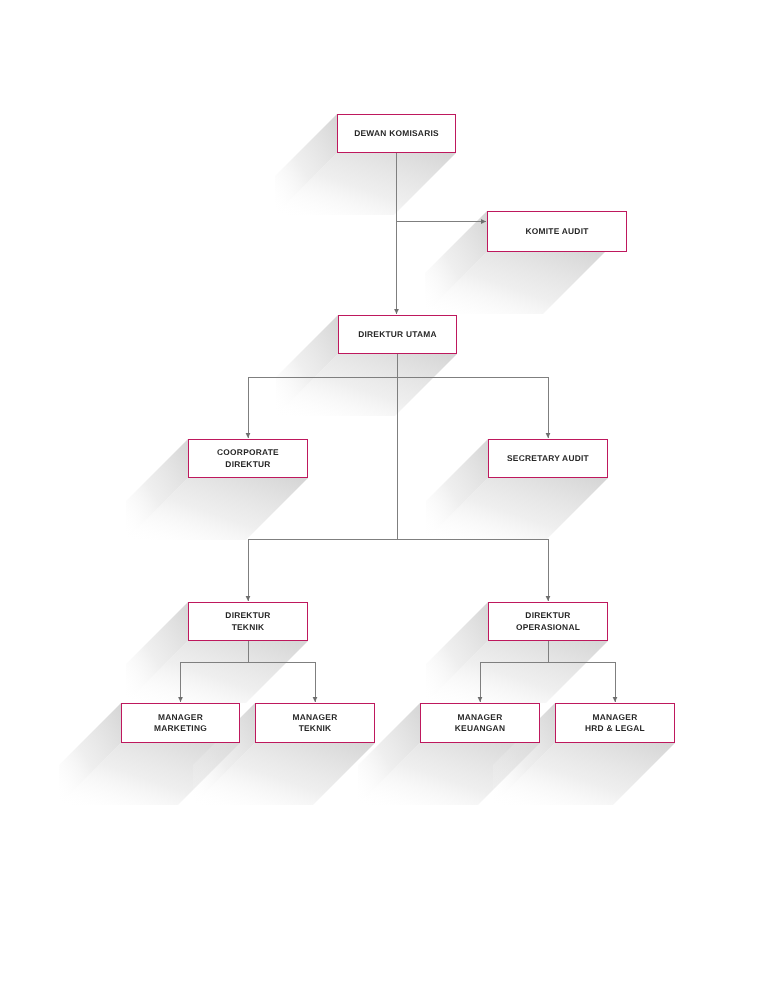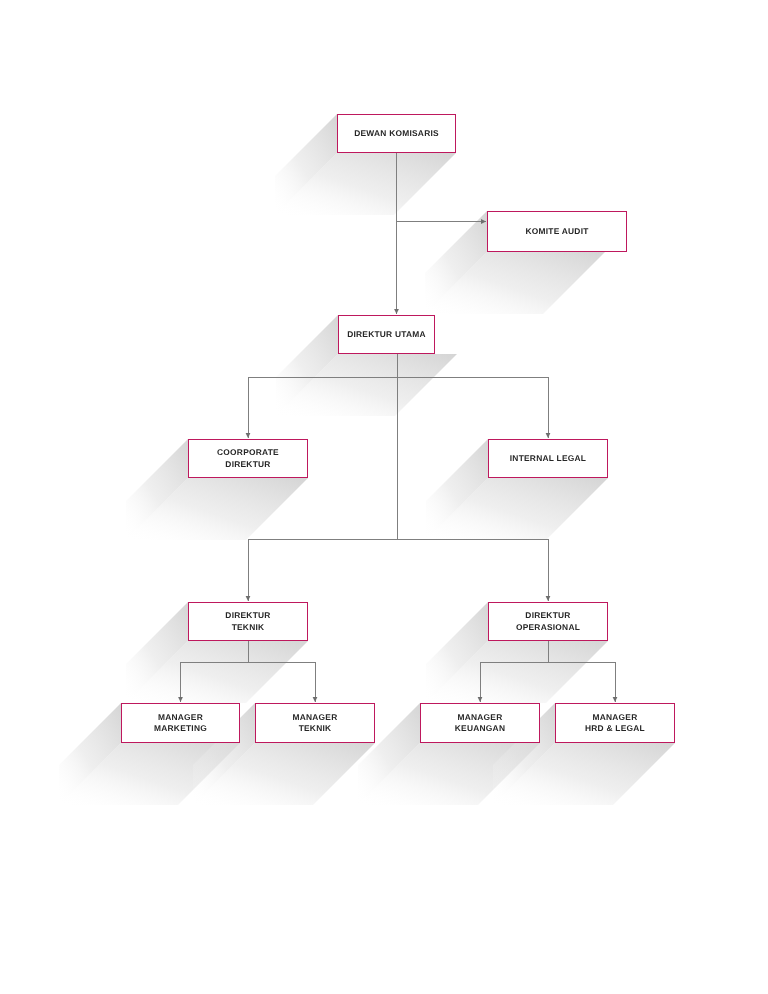--- a/index.html
+++ b/index.html
@@ -123,29 +123,29 @@
         </g>
     </svg>
 
     <div id="node-layer">
         <div class="node" style="left: 337px; top: 114px; width: 119px; height: 39px;">
           <span class="node-label">DEWAN KOMISARIS</span>
         </div>
         <div class="node" style="left: 487px; top: 211px; width: 140px; height: 41px;">
           <span class="node-label">KOMITE AUDIT</span>
         </div>
-        <div class="node" style="left: 338px; top: 315px; width: 97px; height: 39px;">
+        <div class="node" style="left: 338px; top: 315px; width: 119px; height: 39px;">
           <span class="node-label">DIREKTUR UTAMA</span>
         </div>
         <div class="node" style="left: 188px; top: 439px; width: 120px; height: 39px;">
           <span class="node-label">COORPORATE
 DIREKTUR</span>
         </div>
         <div class="node" style="left: 488px; top: 439px; width: 120px; height: 39px;">
-          <span class="node-label">INTERNAL LEGAL</span>
+          <span class="node-label">SECRETARY AUDIT</span>
         </div>
         <div class="node" style="left: 188px; top: 602px; width: 120px; height: 39px;">
           <span class="node-label">DIREKTUR
 TEKNIK</span>
         </div>
         <div class="node" style="left: 488px; top: 602px; width: 120px; height: 39px;">
           <span class="node-label">DIREKTUR
 OPERASIONAL</span>
         </div>
         <div class="node" style="left: 121px; top: 703px; width: 119px; height: 40px;">

